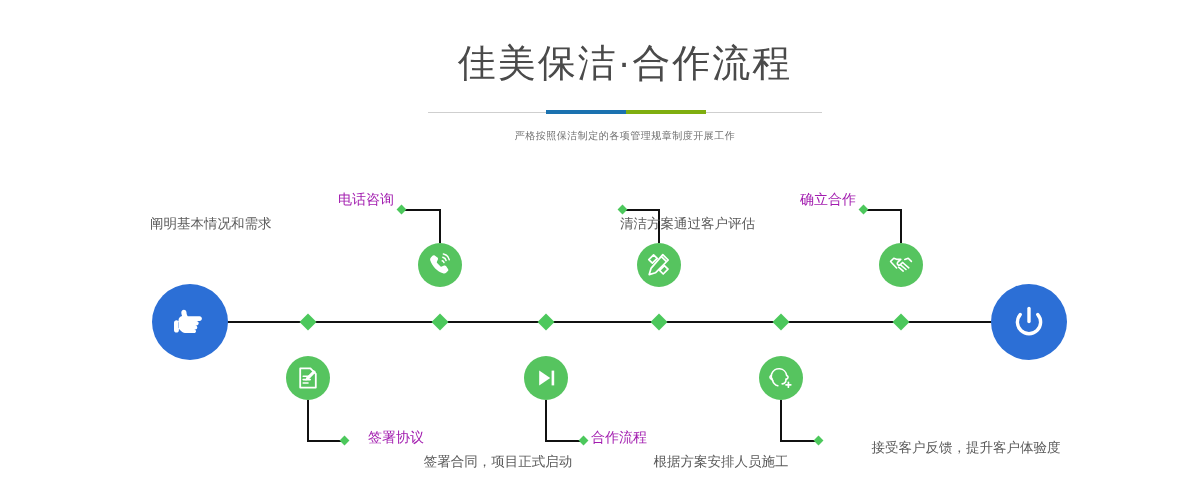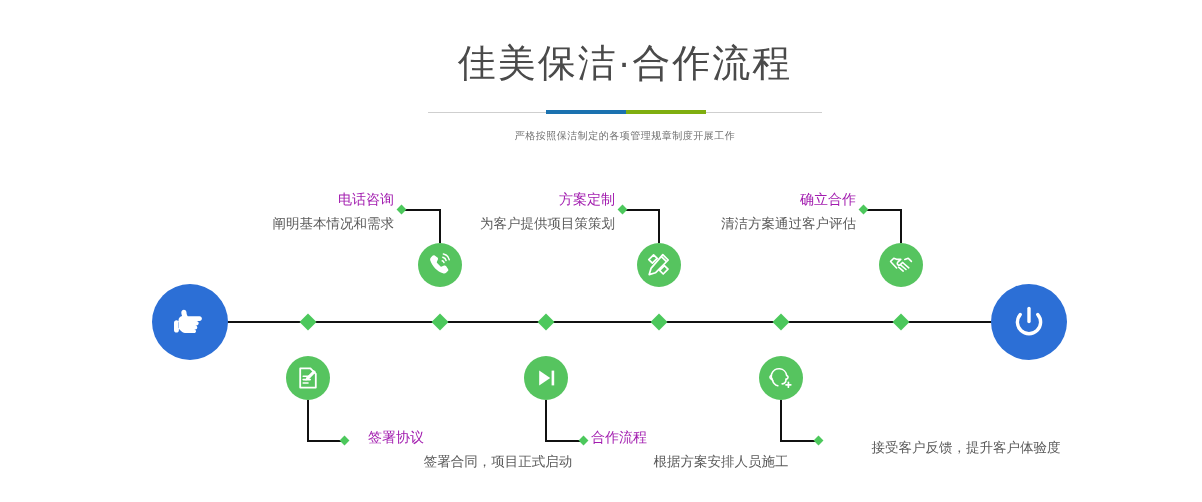--- a/index.html
+++ b/index.html
@@ -61,21 +61,21 @@
 
   .dot{
     position:absolute;width:7px;height:7px;background:#4cc85c;
     transform:rotate(45deg);
   }
 
   .label{position:absolute;}
   .label .t{font-size:14px;color:#a21caf;line-height:1;white-space:nowrap;}
   .label .d{font-size:13.5px;color:#5a5a5a;line-height:1;white-space:nowrap;margin-top:11px;}
   .label.above .t{text-align:right;}
-  .label.above .d{text-align:right;}
+  .label.above .d{}
   .label.below .t{text-align:left;}
   .label.below .d{text-align:center;}
 </style>
 </head>
 <body>
 
 <div class="stage">
 
   <div class="header">
     <div class="main-title">佳美保洁·合作流程</div>
@@ -163,24 +163,20 @@
           <path d="M7.6,2.8l3.6,3.6L6.4,11.2L2.8,7.6L7.6,2.8z"></path>
           <path d="M18.4,13.6l3.6,3.6l-4.8,4.8l-3.6-3.6L18.4,13.6z"></path>
         </g>
       </svg>
     </span>
   </div>
   <div class="diamond" style="left:653px;top:316px;"></div>
   <div class="vline" style="left:658px;top:210px;height:33px;"></div>
   <div class="hline" style="left:625px;top:209px;width:35px;"></div>
   <div class="dot" style="left:619px;top:206px;"></div>
-  <div class="label above" style="left:380px;top:192px;width:235px;">
-    <div class="t">方案定制</div>
-    <div class="d">为客户提供项目策策划</div>
-  </div>
 
   <div class="node" style="left:524px;top:356px;">
     <span>
       <svg width="26" height="26" viewBox="0 0 26 26">
         <path fill="#ffffff" d="M6.2,5.6L17.2,13L6.2,20.4V5.6z"></path>
         <rect x="18.6" y="5.6" width="2.6" height="14.8" fill="#ffffff"></rect>
       </svg>
     </span>
   </div>
   <div class="diamond" style="left:540px;top:316px;"></div>

